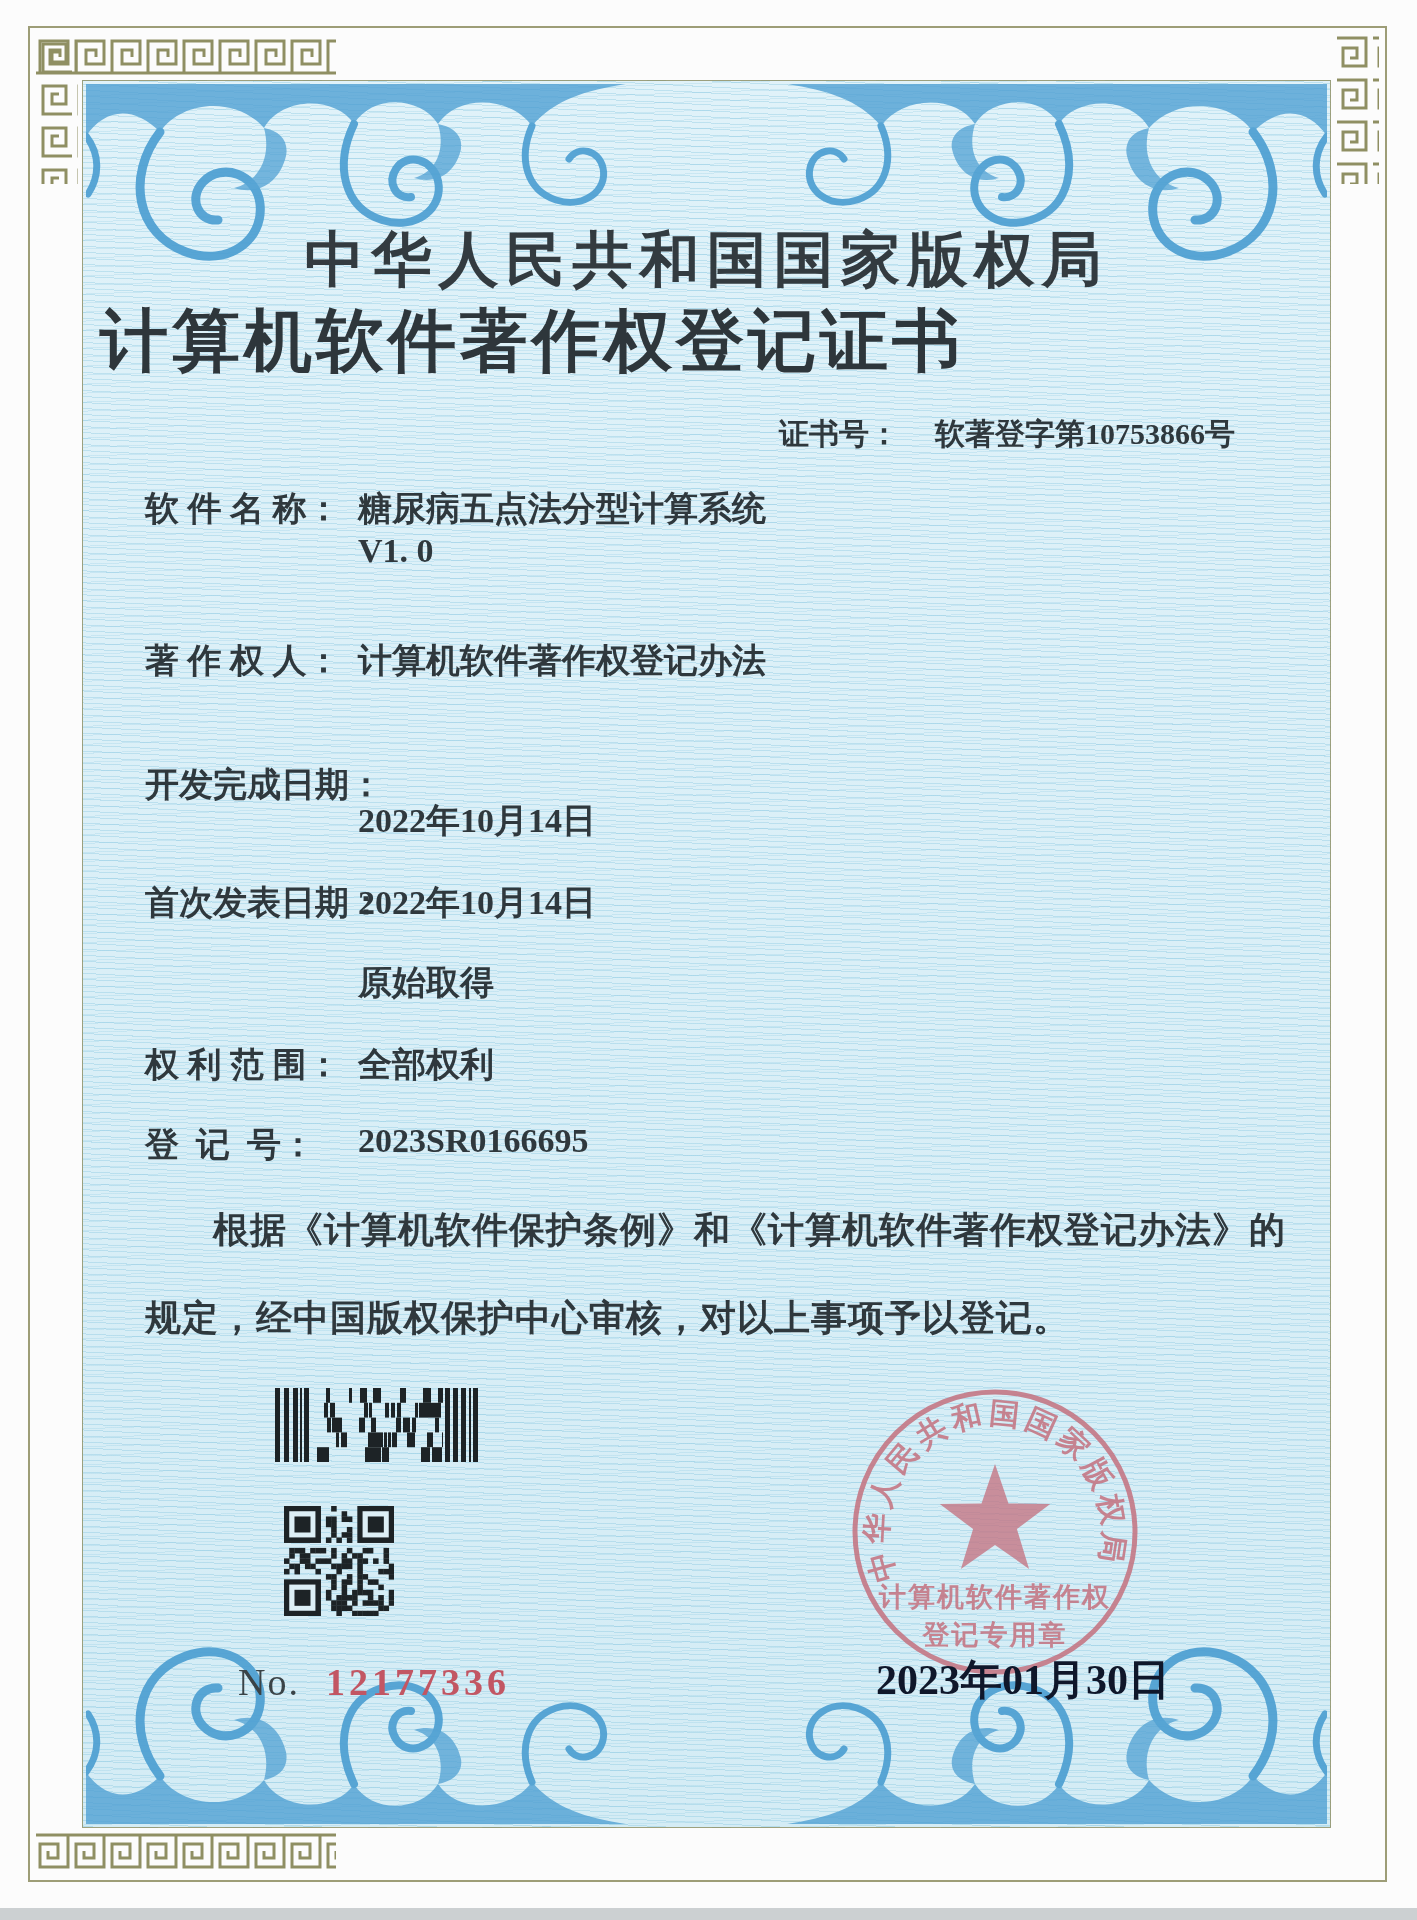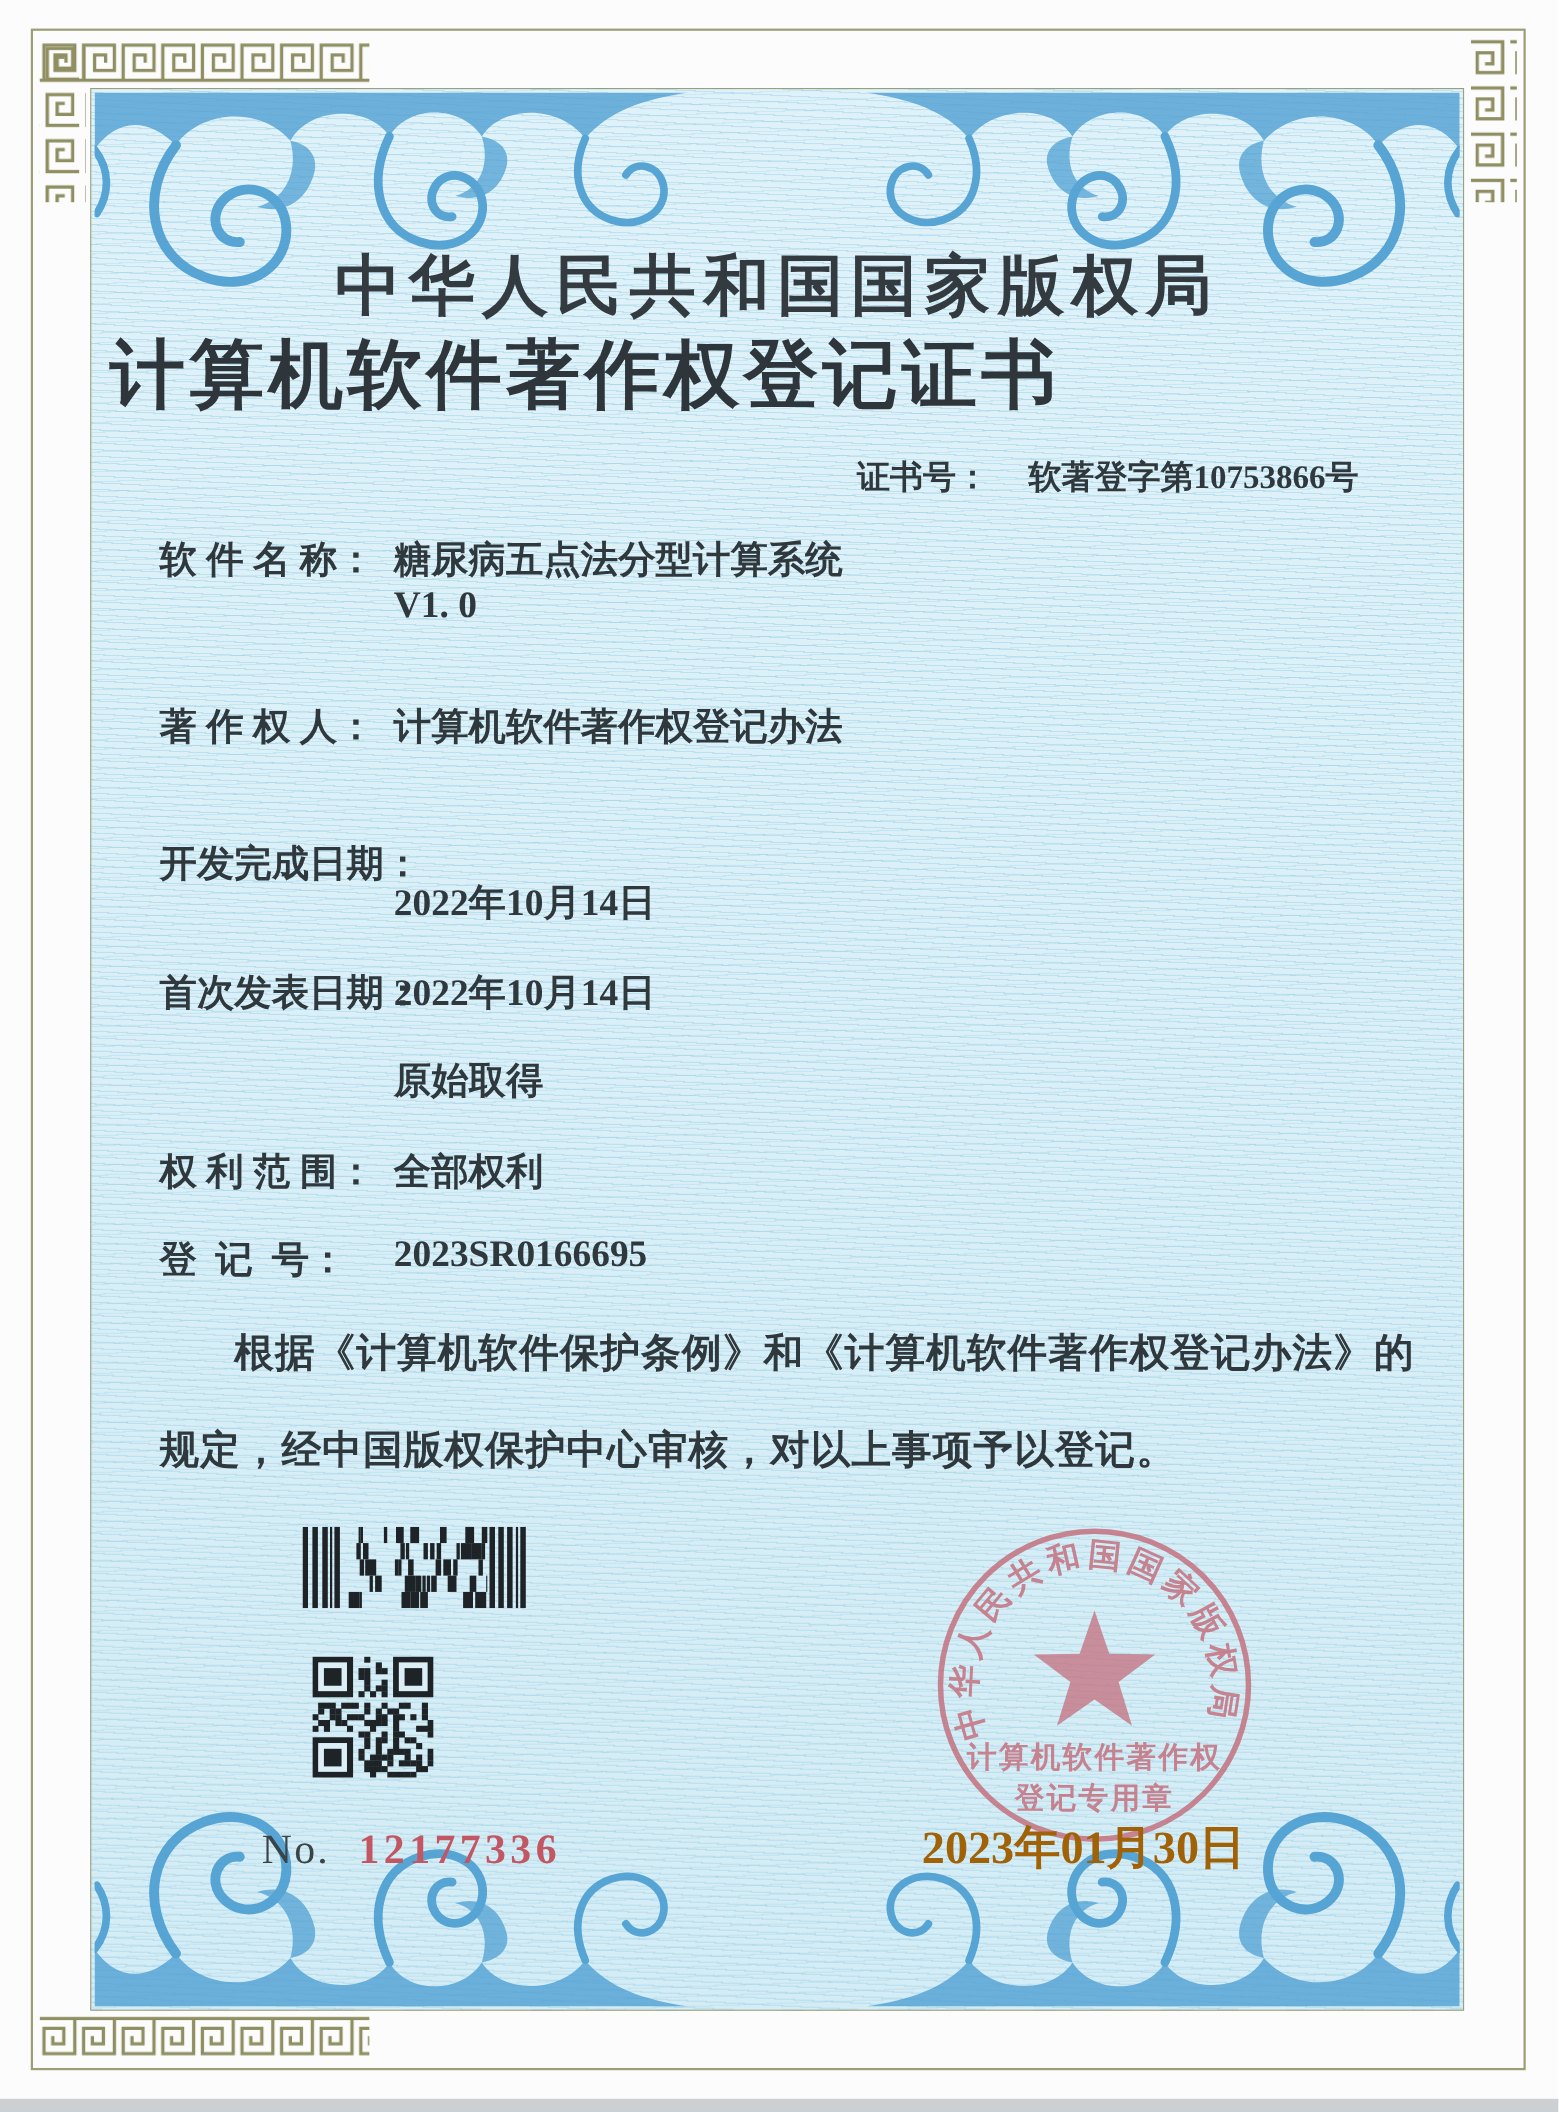--- a/index.html
+++ b/index.html
@@ -55,22 +55,22 @@
   }
   .cert-no{position:absolute;right:182px;top:414px;font-size:30px;font-weight:bold;}
   .cert-no .lbl{margin-right:36px;}
   .field-label{position:absolute;left:145px;font-size:34px;font-weight:bold;white-space:pre;}
   .field-value{position:absolute;left:358px;font-size:34px;font-weight:bold;white-space:pre;}
   .statement-line{position:absolute;font-size:36px;font-weight:bold;letter-spacing:1px;}
   .serial{position:absolute;left:238px;top:1660px;font-size:38px;text-align:center;}
   .serial .no-lbl{color:#3a4347;letter-spacing:2px;}
   .serial .no-val{color:var(--serial-red,#c25663);letter-spacing:4px;margin-left:26px;font-weight:bold;}
   .issue-date{
-    position:absolute;left:800px;top:1652px;width:370px;text-align:center;
-    font-size:42px;font-weight:bold;color:#a16207;
+    position:absolute;left:800px;top:1652px;width:370px;text-align:right;
+    font-size:42px;font-weight:bold;color:#0f172a;
   }
   .seal{position:absolute;left:845px;top:1382px;width:300px;height:300px;opacity:.85;}
   .barcode{position:absolute;left:275px;top:1388px;width:205px;height:74px;}
   .qrcode{position:absolute;left:284px;top:1506px;width:110px;height:110px;}
 </style>
 </head>
 <body>
 
 <div class="page">
 

